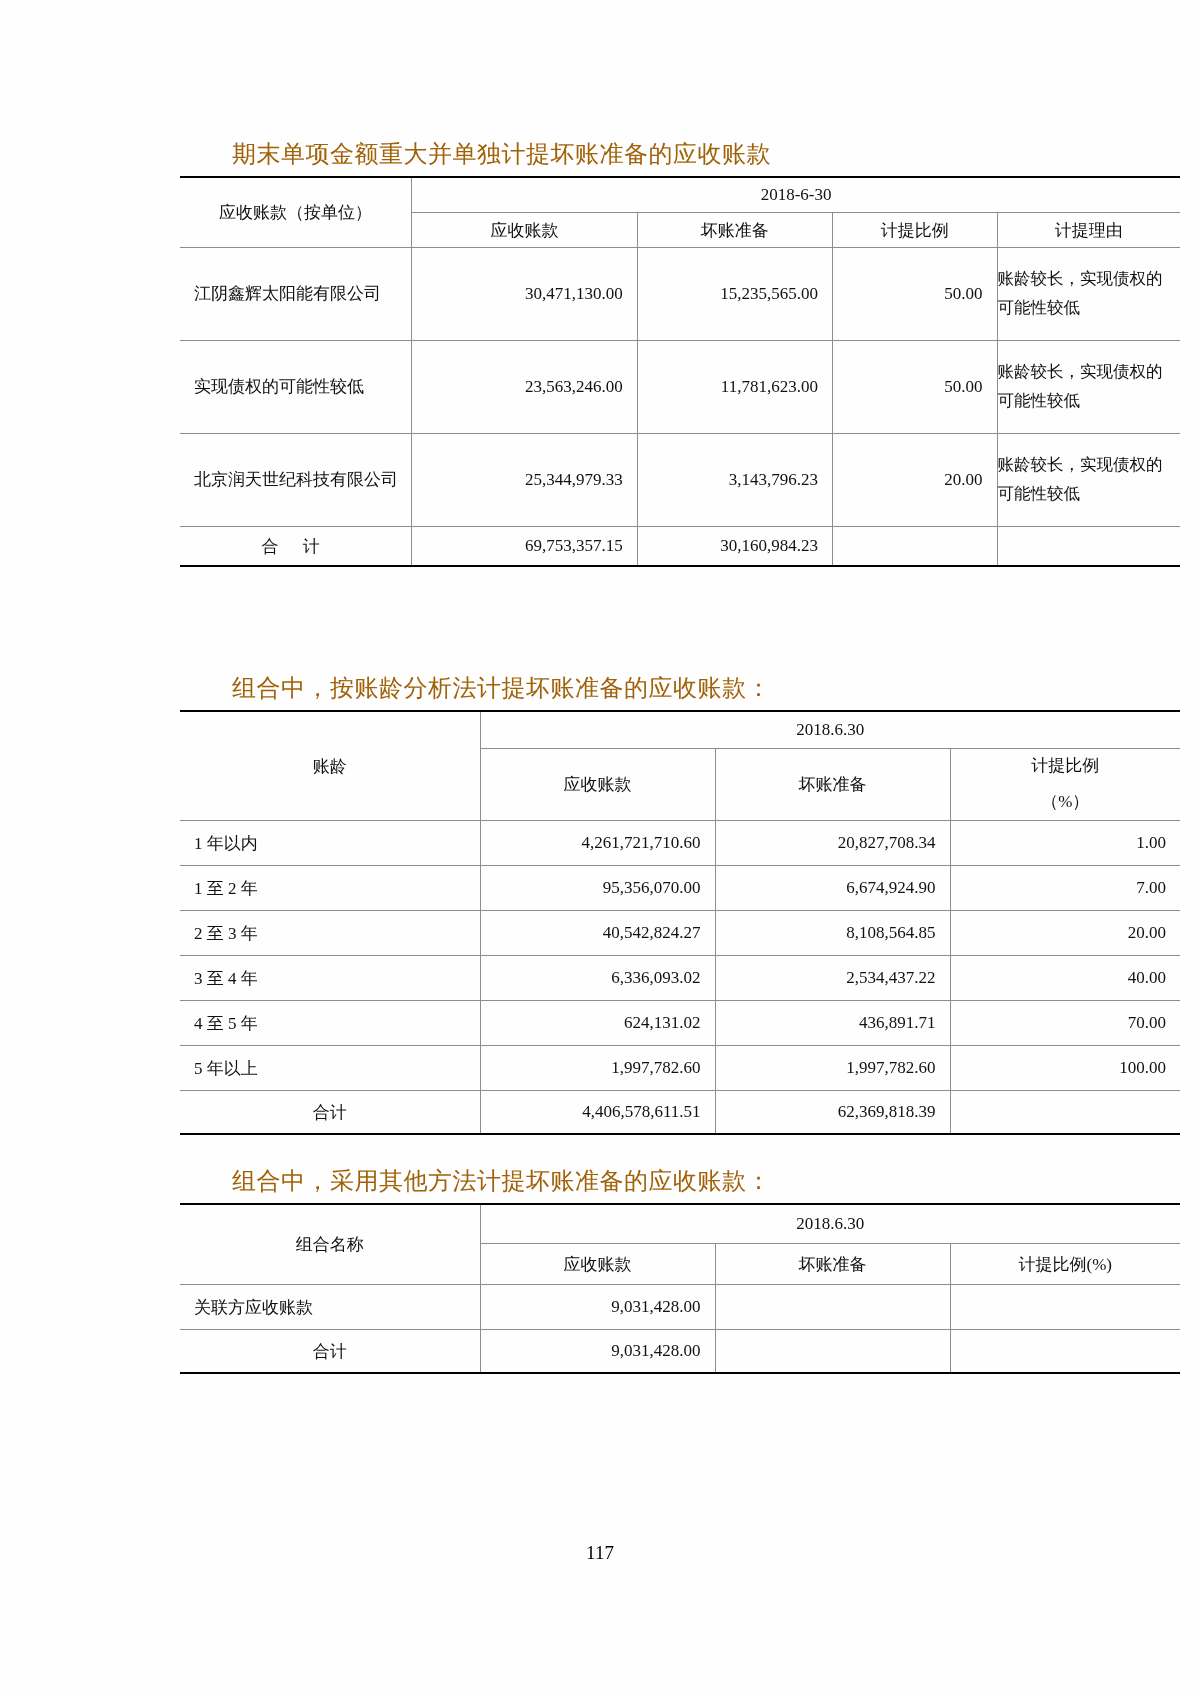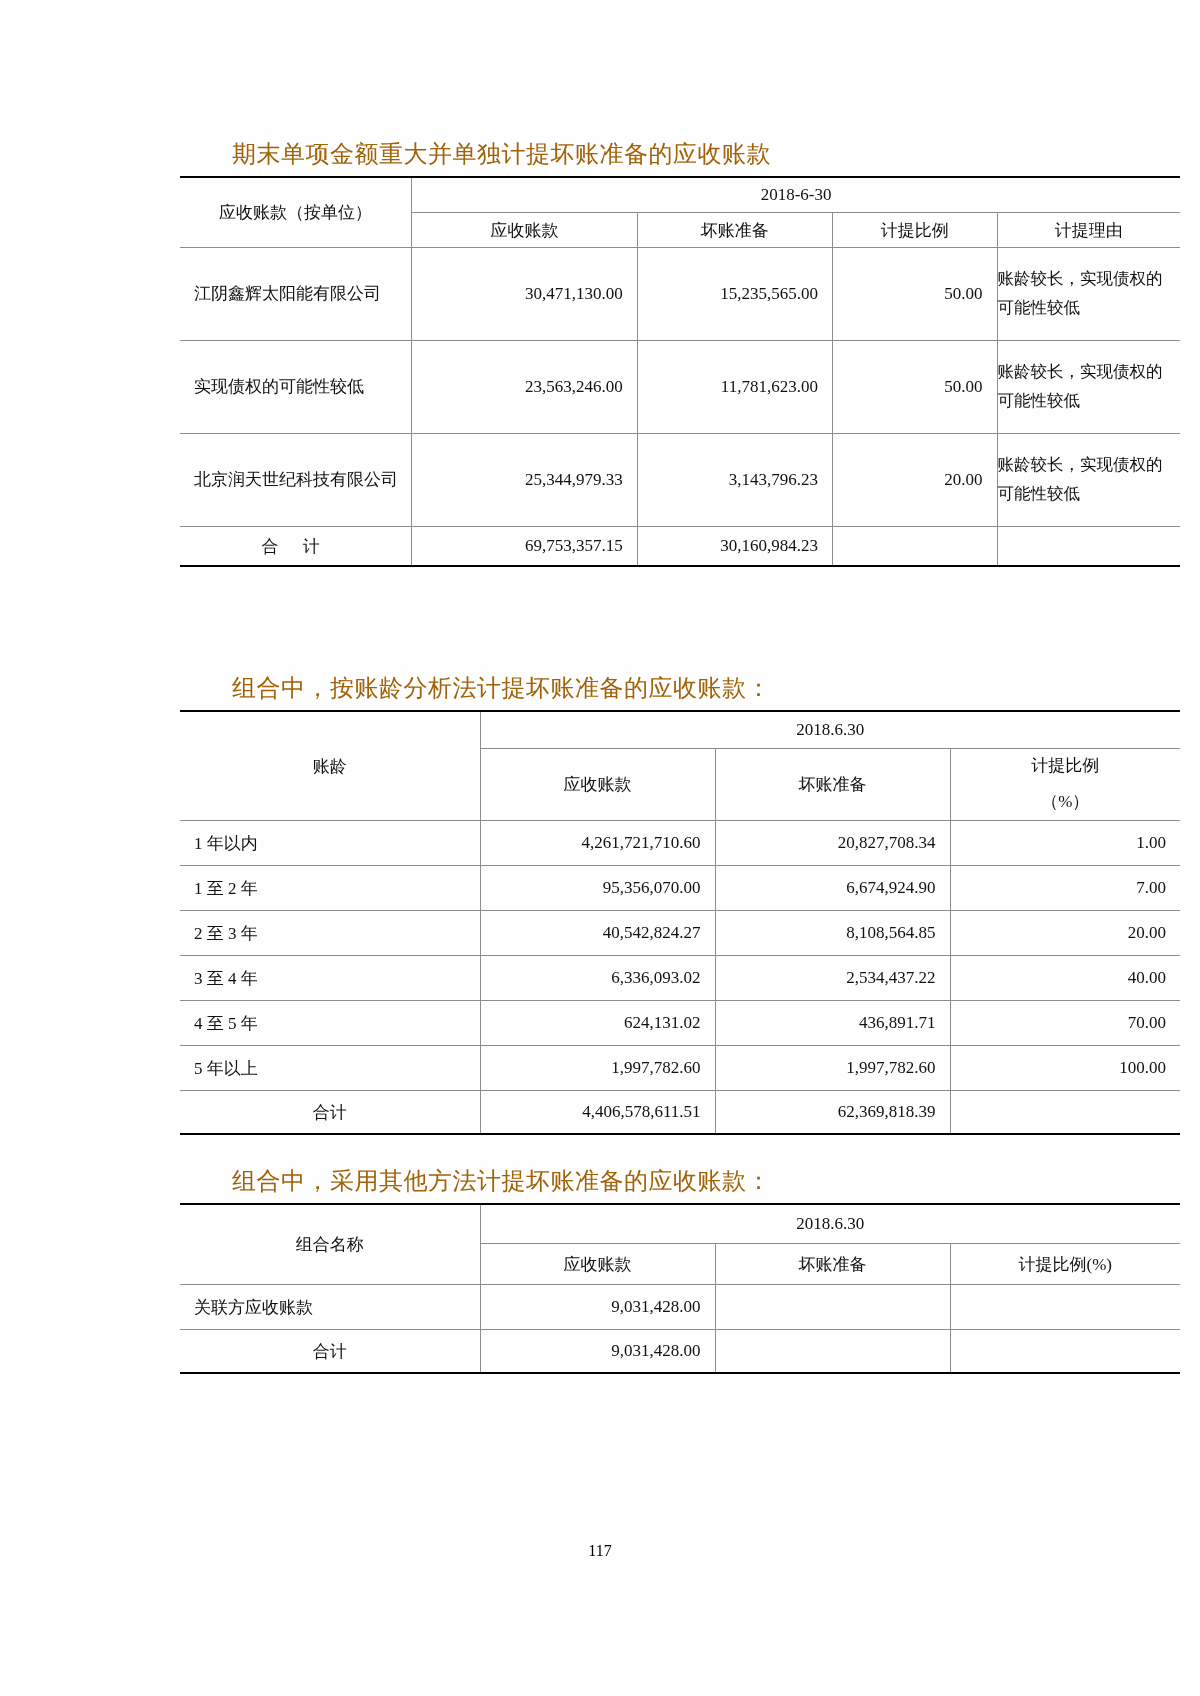--- a/index.html
+++ b/index.html
@@ -80,21 +80,21 @@
   
   #t3 { width: 1000px; }
   #t3 td { height: 25px; }
 
   .pagenum {
     position: absolute;
     top: 1542px;
     left: 0;
     width: 1200px;
     text-align: center;
-    font-size: 16px;
+    font-size: 19px;
   }
 </style>
 </head>
 <body>
 
 <div class="page">
 
   <div class="section" style="top:138px; left:180px;">
     <div class="sec-title">期末单项金额重大并单独计提坏账准备的应收账款</div>
     <table id="t1" class="tbl-outer">

